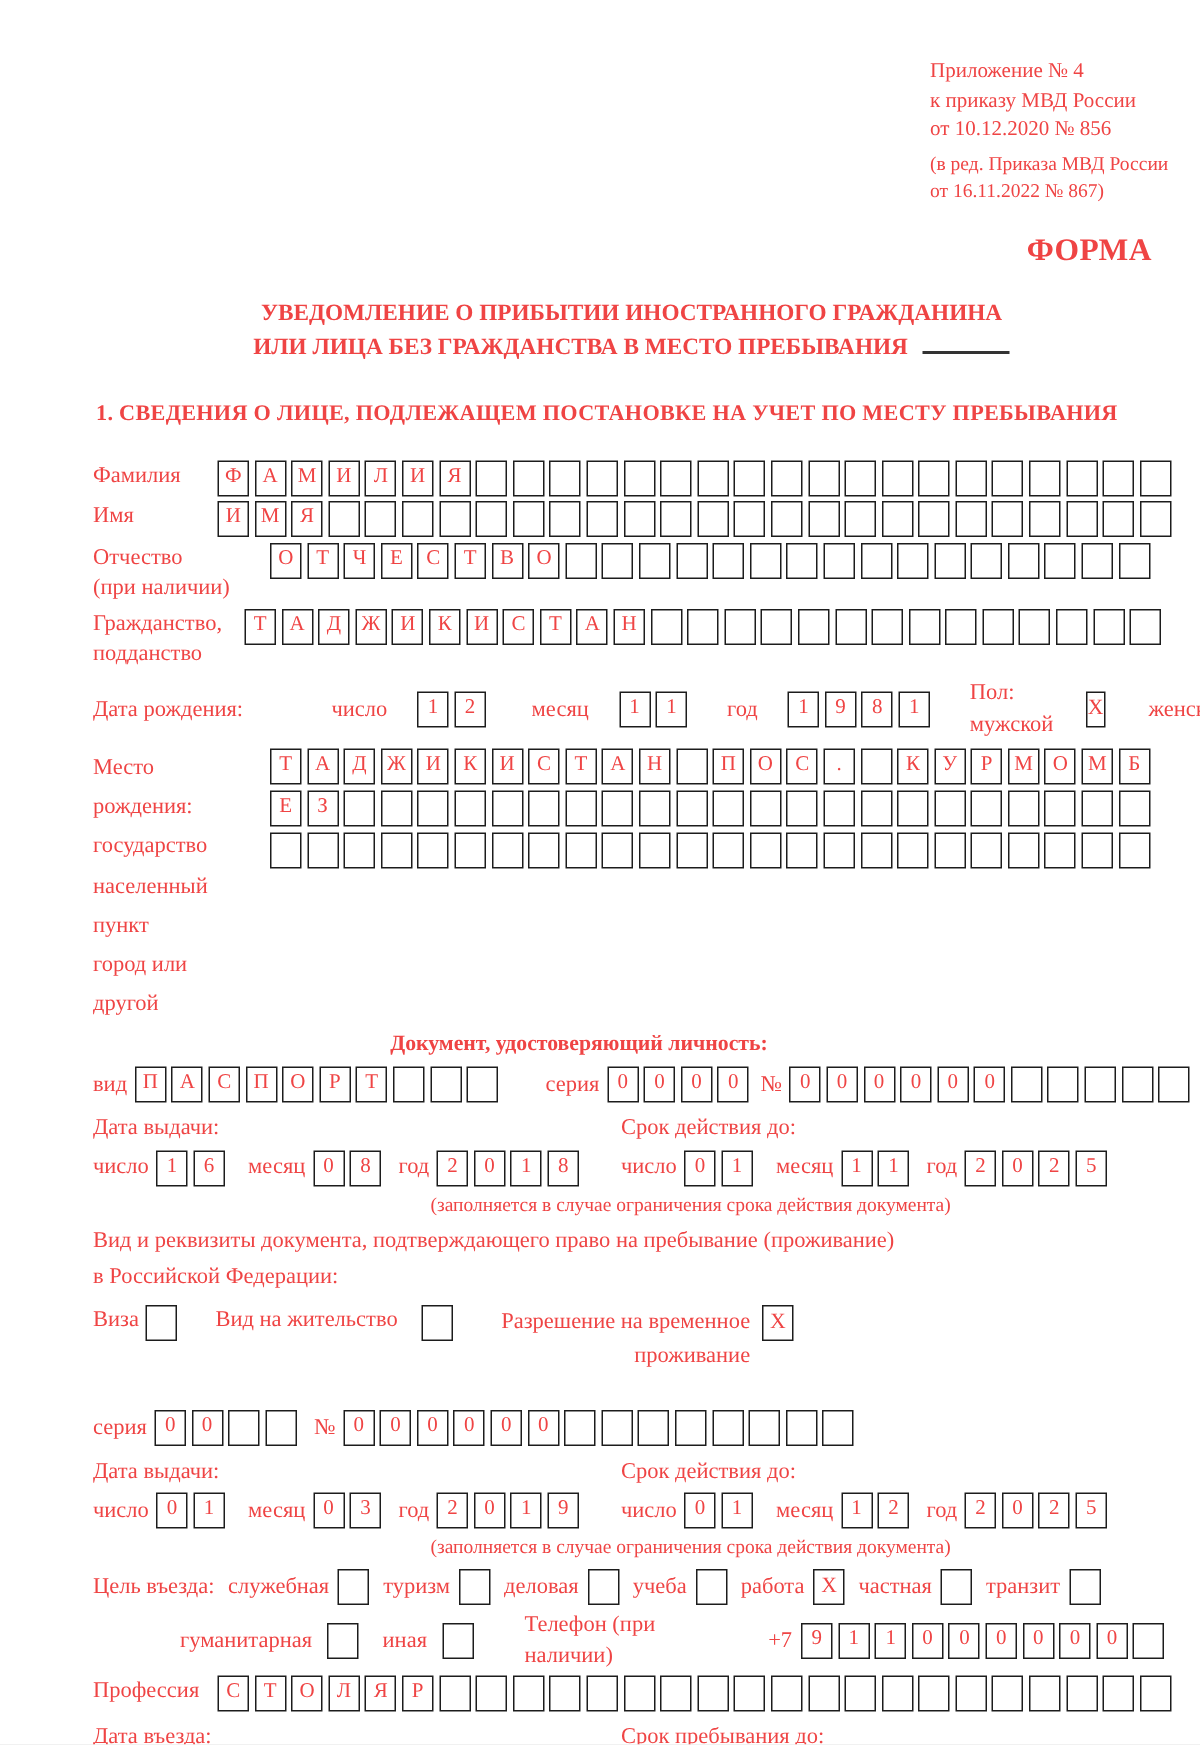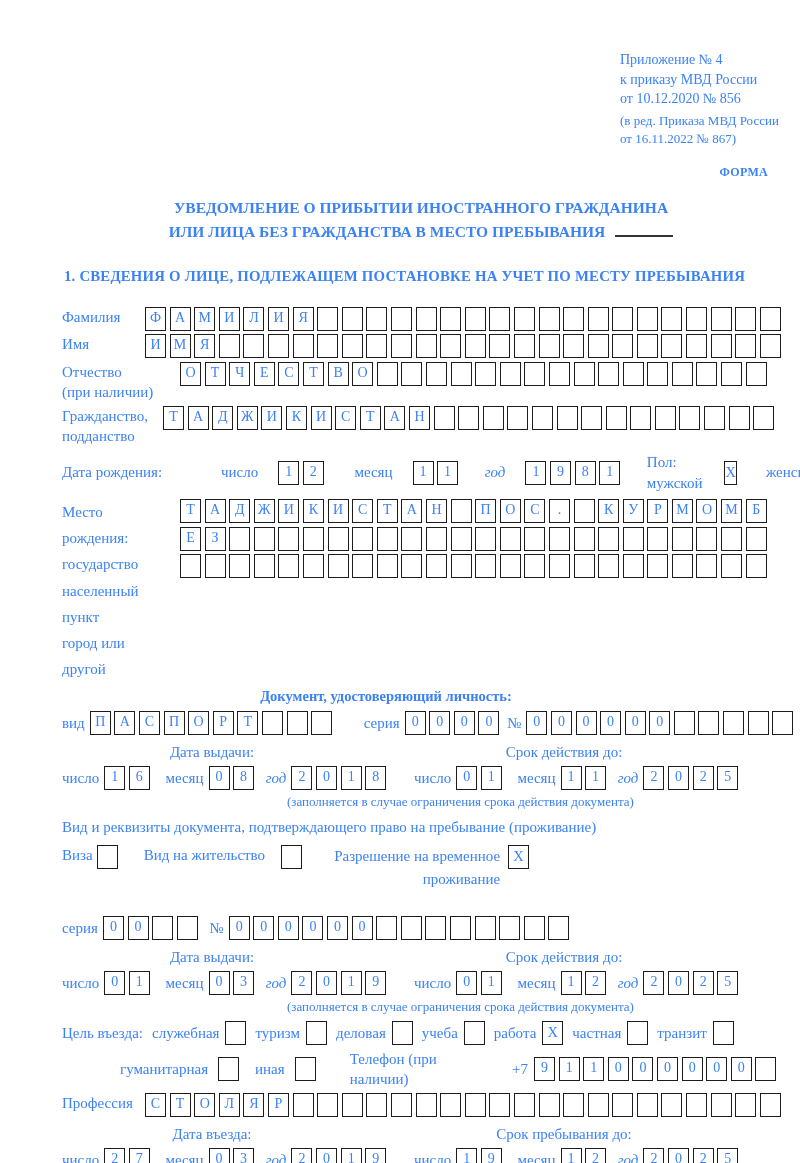--- a/index.html
+++ b/index.html
@@ -1,21 +1,21 @@
 <!DOCTYPE html>
 <html><head>
 <meta charset="utf-8">
 <style>
   html,body{margin:0;padding:0;background:#e8e8e8;}
   .page{
     width:800px;height:1163px;box-sizing:border-box;margin:0 auto;
-    background:#ffffff;color:#3b82f6;
+    background:#ffffff;color:#ef4444;
     font-family:"Liberation Serif","DejaVu Serif",serif;
     font-size:15px;line-height:1.35;
-    padding:50px 20px 14px 62px;overflow:hidden;position:relative;
+    padding:38px 20px 14px 62px;overflow:hidden;position:relative;
   }
   
   .cells{display:flex;flex-wrap:nowrap;}
   .cell{
     flex:0 0 auto;width:21px;height:24px;box-sizing:border-box;
     border:1.8px solid #1c1c1c;margin-right:3.6px;background:#fff;
     text-align:center;font-size:14px;line-height:20px;font-family:"Liberation Serif",serif;
   }
   .cbox{
     display:inline-block;width:21px;height:24px;box-sizing:border-box;
@@ -24,35 +24,35 @@
   }
   
   .frow{display:flex;align-items:flex-start;margin-bottom:3.5px;gap:15px;}
   .flabel{flex:0 0 auto;}
   .w68{width:68px;} .w86{width:86px;} .w103{width:103px;} .w112{width:112px;}
   .stack{display:flex;flex-direction:column;}
   .stack .cells{margin-bottom:3.8px;}
   
   .annex{margin-left:558px;font-size:14px;line-height:1.4;}
   .annex-note{font-size:13px;margin-top:3px;line-height:1.4;}
-  .forma{text-align:right;font-weight:bold;font-size:12px;margin:16px 12px 0 0;letter-spacing:.3px;}
+  .forma{text-align:right;font-weight:bold;font-size:21px;margin:16px 12px 0 0;letter-spacing:.3px;}
   .title{text-align:center;font-weight:bold;font-size:15.5px;margin-top:16px;line-height:1.5;}
   .title-underline{display:inline-block;width:58px;border-bottom:2.5px solid #333;margin-left:10px;}
   .sec-heading{font-weight:bold;font-size:14.8px;margin:24px 0 20px 2px;letter-spacing:.2px;}
   .doc-heading{font-weight:bold;font-size:14.5px;text-align:center;margin:4px 70px 5px 0;}
   
   .dates{display:flex;margin-top:7px;}
   .date-col-l{width:352px;flex:0 0 auto;}
   .date-col-r{flex:1;}
-  .date-title{text-align:center;margin-bottom:4px;}
+  .date-title{text-align:left;margin-bottom:4px;}
   .date-title-l{width:300px;}
   .date-row{display:flex;align-items:center;}
   .dlabel{margin-right:5px;}
   .mgap{margin-left:12px;}
-  .ygap{margin-left:8px;font-style:italic;}
+  .ygap{margin-left:8px;}
   .doc-note{font-size:13px;margin:3px 0 6px 225px;}
   
   .opts{display:flex;align-items:flex-start;margin:8px 0 24px;}
   .opt{display:flex;align-items:flex-start;}
   .opt .cbox{margin-left:8px;}
   .opt-center{text-align:right;line-height:1.55;}
   .popt{display:inline-flex;align-items:center;margin-left:9px;}
   .popt .cbox{margin-left:6px;}
   .inline-row{display:flex;align-items:center;margin-bottom:3.5px;}
 </style>
@@ -408,20 +408,21 @@
             <span class="cell">0</span>
             <span class="cell">2</span>
             <span class="cell">5</span>
           </div>
       </div>
     </div>
   </div>
   <div class="doc-note">(заполняется в случае ограничения срока действия документа)</div>
 
   <div style="margin-top:4px;">Вид и реквизиты документа, подтверждающего право на пребывание (проживание)</div>
+  <div style="margin-top:4px;">в Российской Федерации:</div>
 
   <div class="opts">
     <div class="opt">
       <span>Виза</span>
       <span class="cbox" style="margin-left:4px;"></span>
     </div>
     <div class="opt" style="margin-left:26px;">
       <span>Вид на жительство</span>
       <span class="cbox" style="margin-left:16px;"></span>
     </div>

